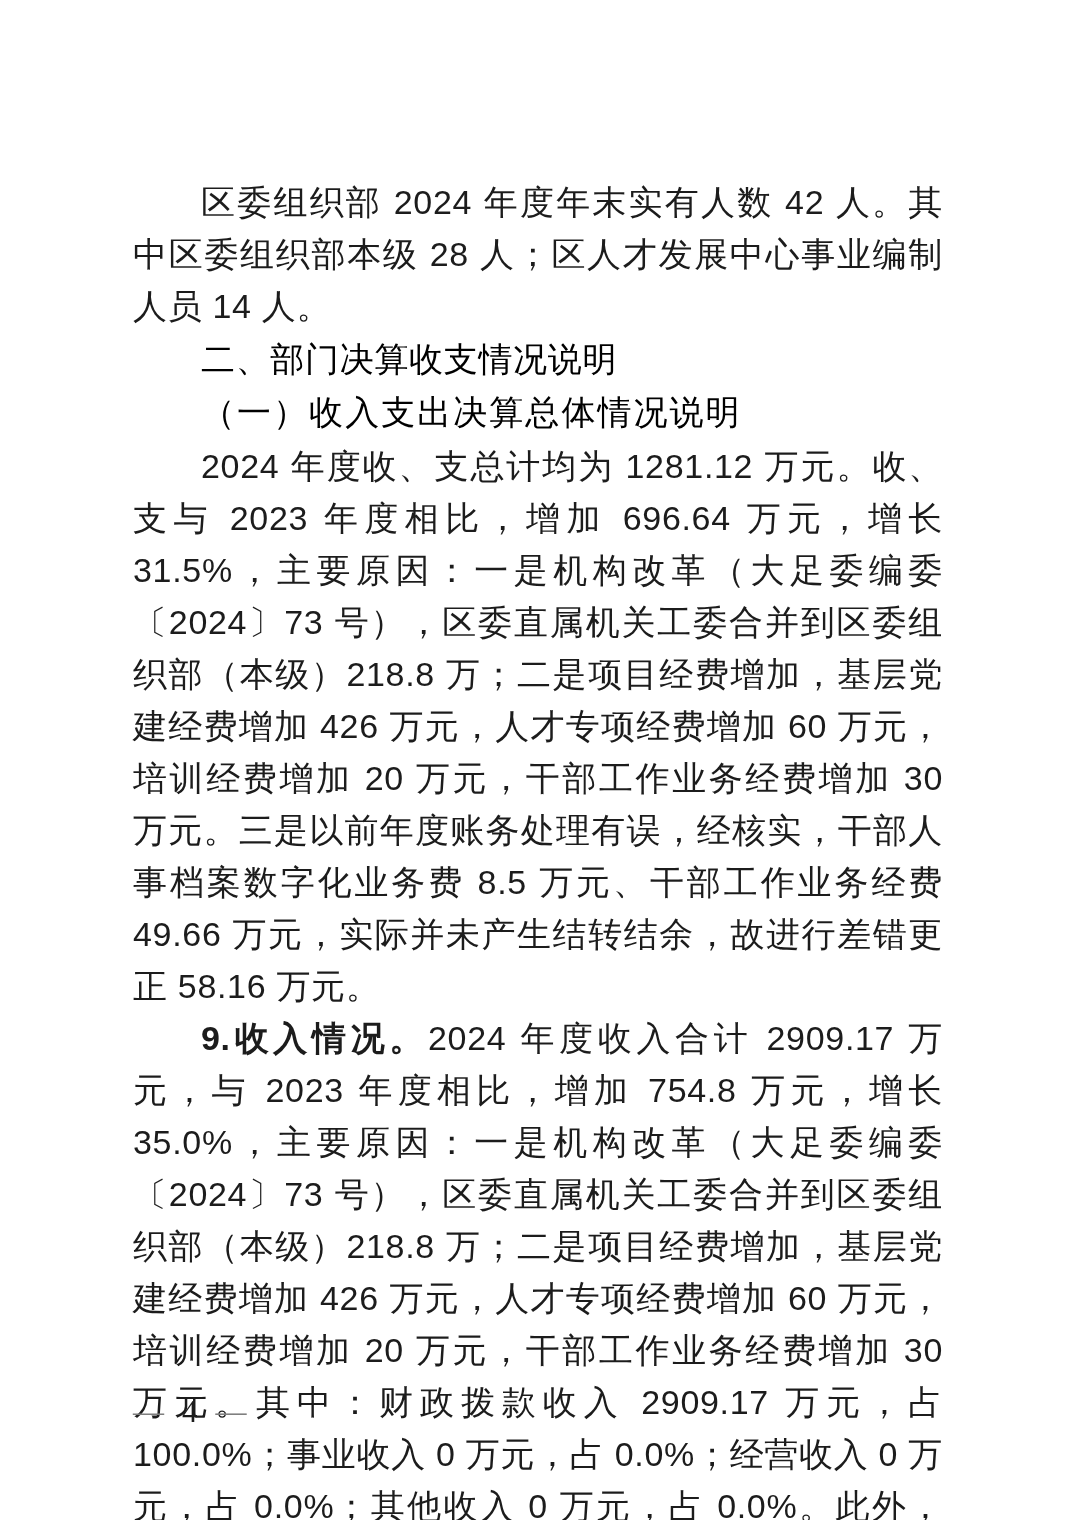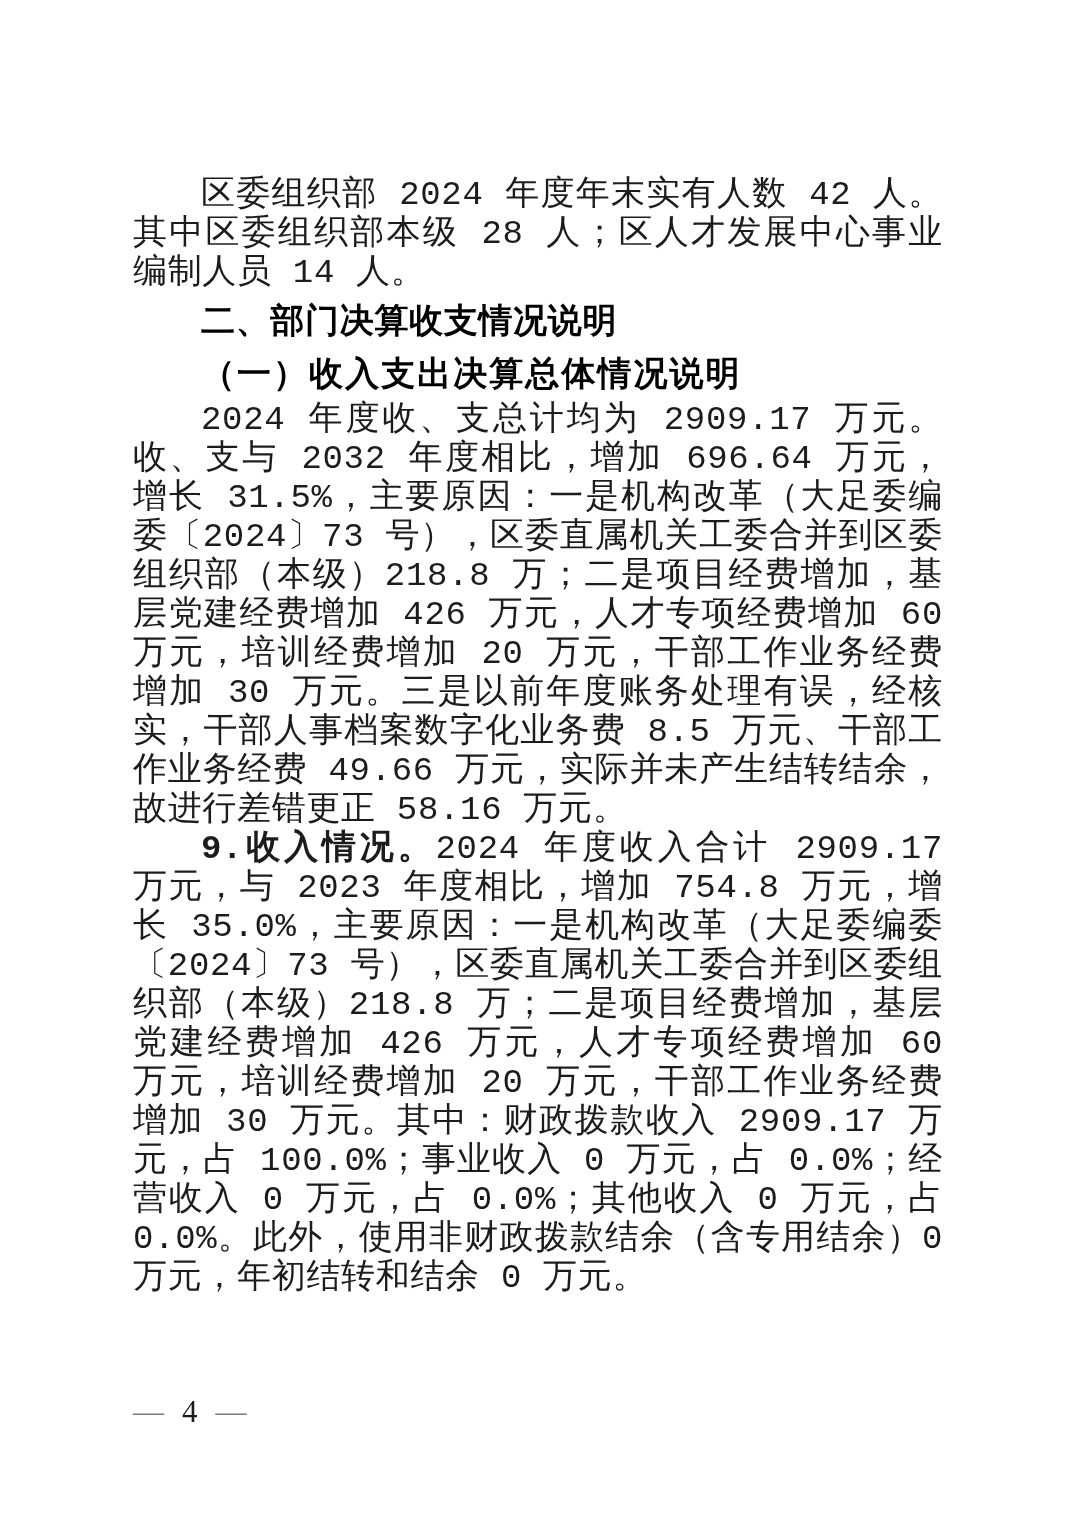--- a/index.html
+++ b/index.html
@@ -16,42 +16,42 @@
     box-sizing: border-box;
   }
   .content {
     position: absolute;
     left: 133px;
     top: 176px;
     width: 810px;
     color: #1c1c1c;
   }
   .para {
-    font-family: Liberation Mono, monospace;
+    font-family: Liberation Sans, sans-serif;
     font-size: 34px;
-    line-height: 39px;
+    line-height: 52px;
     letter-spacing: 0.02em;
     text-align: justify;
     text-indent: 2em;
     margin: 0;
     color: #1c1c1c;
   }
   .heading-section {
     font-family: "Liberation Sans", "DejaVu Sans", sans-serif;
-    font-weight: bold;
+    font-weight: normal;
     font-size: 34px;
     line-height: 54px;
     letter-spacing: 0.02em;
     text-indent: 2em;
     margin: 0;
     color: #000000;
   }
   .heading-sub {
     font-family: "Liberation Serif", "DejaVu Serif", serif;
-    font-weight: bold;
+    font-weight: normal;
     font-size: 34px;
     line-height: 54px;
     letter-spacing: 0.06em;
     text-indent: 2em;
     margin: 0;
     color: #000000;
   }
   .lead-bold {
     font-weight: bold;
   }
@@ -79,21 +79,21 @@
 <div class="page">
 
   <div class="content">
 
     <p class="para">区委组织部 2024 年度年末实有人数 42 人。其中区委组织部本级 28 人；区人才发展中心事业编制人员 14 人。</p>
 
     <p class="heading-section">二、部门决算收支情况说明</p>
 
     <p class="heading-sub">（一）收入支出决算总体情况说明</p>
 
-    <p class="para">2024 年度收、支总计均为 2909.17 万元。收、支与 2032 年度相比，增加 696.64 万元，增长 31.5%，主要原因：一是机构改革（大足委编委〔2024〕73 号），区委直属机关工委合并到区委组织部（本级）218.8 万；二是项目经费增加，基层党建经费增加 426 万元，人才专项经费增加 60 万元，培训经费增加 20 万元，干部工作业务经费增加 30 万元。三是以前年度账务处理有误，经核实，干部人事档案数字化业务费 8.5 万元、干部工作业务经费 49.66 万元，实际并未产生结转结余，故进行差错更正 58.16 万元。</p>
+    <p class="para">2024 年度收、支总计均为 1281.12 万元。收、支与 2023 年度相比，增加 696.64 万元，增长 31.5%，主要原因：一是机构改革（大足委编委〔2024〕73 号），区委直属机关工委合并到区委组织部（本级）218.8 万；二是项目经费增加，基层党建经费增加 426 万元，人才专项经费增加 60 万元，培训经费增加 20 万元，干部工作业务经费增加 30 万元。三是以前年度账务处理有误，经核实，干部人事档案数字化业务费 8.5 万元、干部工作业务经费 49.66 万元，实际并未产生结转结余，故进行差错更正 58.16 万元。</p>
 
     <p class="para"><span class="lead-bold">9.收入情况。</span><span>2024 年度收入合计 2909.17 万元，与 2023 年度相比，增加 754.8 万元，增长 35.0%，主要原因：一是机构改革（大足委编委〔2024〕73 号），区委直属机关工委合并到区委组织部（本级）218.8 万；二是项目经费增加，基层党建经费增加 426 万元，人才专项经费增加 60 万元，培训经费增加 20 万元，干部工作业务经费增加 30 万元。其中：财政拨款收入 2909.17 万元，占 100.0%；事业收入 0 万元，占 0.0%；经营收入 0 万元，占 0.0%；其他收入 0 万元，占 0.0%。此外，使用非财政拨款结余（含专用结余）0 万元，年初结转和结余 0 万元。</span></p>
 
   </div>
 
   <div class="footer"><span class="dash">—</span><span class="num">4</span><span class="dash">—</span></div>
 
 </div>
 
 </body></html>

